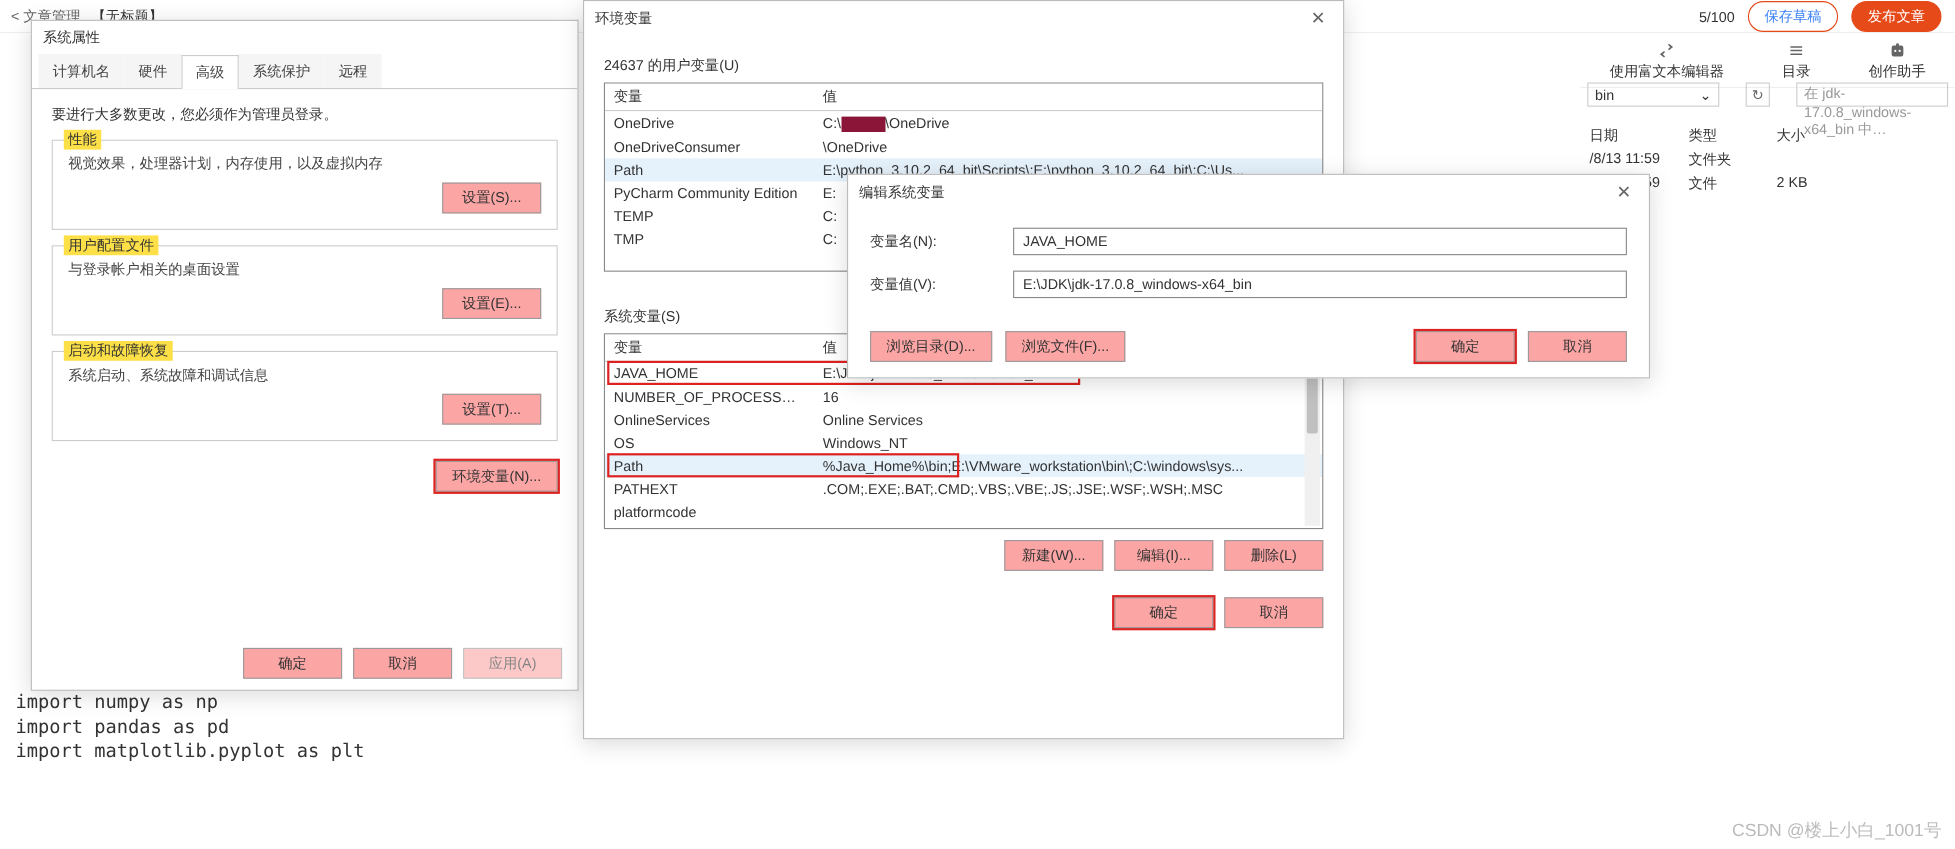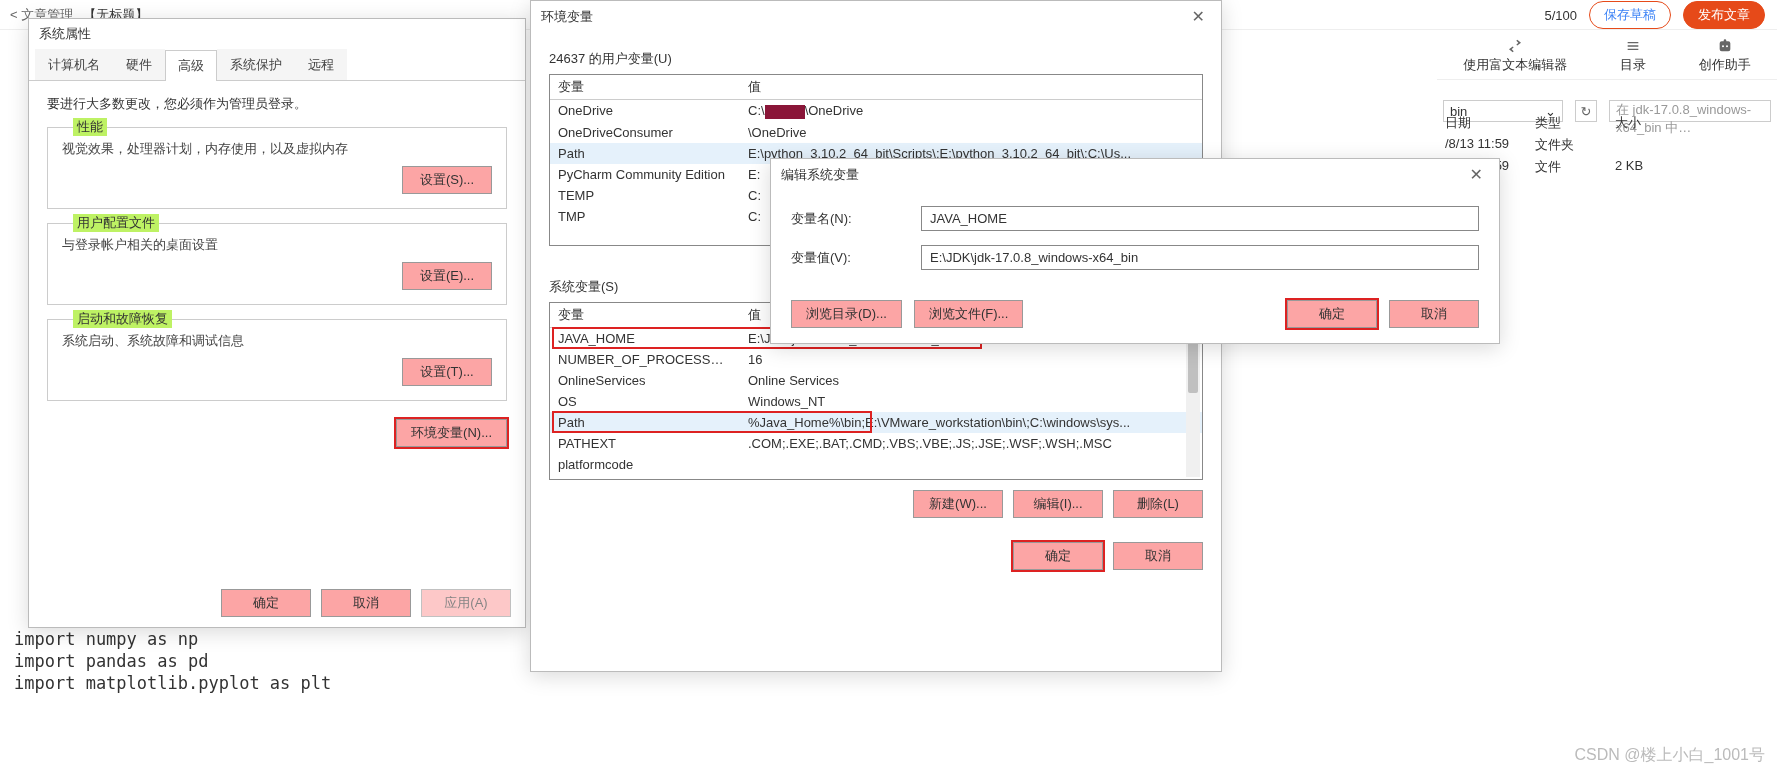--- a/index.html
+++ b/index.html
@@ -6,21 +6,21 @@
 body{background:#fff;width:1777px;height:772px;position:relative;overflow:hidden}
 .bg-top{position:absolute;top:0;left:0;right:0;height:30px;display:flex;align-items:center;gap:10px;padding:0 10px;color:#666;border-bottom:1px solid #eee}
 .bg-top .back{color:#666}
 .bg-right{position:absolute;top:0;right:0;width:340px;height:30px;display:flex;align-items:center;gap:12px;justify-content:flex-end;padding-right:12px}
 .btn-pill{border:1px solid #e64a19;color:#3b82f6;background:#fff;border-radius:20px;padding:4px 14px}
 .btn-pill.fill{background:#e64a19;color:#fff}
 .count{color:#333}
 .right-toolbar{position:absolute;top:32px;right:0;width:340px;height:48px;display:flex;align-items:center;justify-content:space-around;border-bottom:1px solid #eee}
 .right-toolbar .tool{display:flex;flex-direction:column;align-items:center;font-size:11px;color:#666;gap:2px}
 .right-toolbar svg{width:16px;height:16px;fill:#666}
-.right-addr{position:absolute;top:94px;right:0;width:340px;height:28px;display:flex;align-items:flex-end;gap:12px;padding:0 6px}
+.right-addr{position:absolute;top:75px;right:0;width:340px;height:28px;display:flex;align-items:flex-start;gap:24px;padding:0 6px}
 .right-addr .combo{flex:0 0 120px;border:1px solid #ccc;height:22px;display:flex;align-items:center;padding:0 6px;justify-content:space-between;color:#666}
 .right-addr .reload{width:22px;height:22px;border:1px solid #ccc;display:flex;align-items:center;justify-content:center;color:#666}
 .right-addr .search{flex:1;border:1px solid #ccc;height:22px;padding:0 6px;color:#999}
 .right-files{position:absolute;top:112px;right:0;width:340px}
 .right-files .hdr{display:flex;padding:2px 8px;color:#666;font-size:12px}
 .right-files .hdr span:nth-child(1){flex:0 0 90px}
 .right-files .hdr span:nth-child(2){flex:0 0 80px}
 .right-files .hdr span:nth-child(3){flex:1}
 .right-files .row{display:flex;padding:2px 8px;color:#444;font-size:12px}
 .right-files .row span:nth-child(1){flex:0 0 90px}
@@ -31,21 +31,21 @@
 
 
 .dlg{position:absolute;background:#fff;border:1px solid #bbb;box-shadow:0 4px 20px rgba(0,0,0,.15)}
 .dlg .title{padding:6px 10px;font-size:13px}
 .dlg .tabs{display:flex;border-bottom:1px solid #ccc;padding:0 6px;gap:0}
 .dlg .tab{padding:6px 12px;border:1px solid transparent;border-bottom:none;color:#444;background:#f5f5f5;cursor:pointer}
 .dlg .tab.active{background:#fff;border-color:#ccc;position:relative;top:1px}
 .sysprops{left:28px;top:18px;width:498px;height:610px}
 .sysprops .body{padding:14px 18px}
 .grp{border:1px solid #ccc;padding:12px 14px 14px;margin-top:14px;position:relative}
-.grp .lg{position:absolute;top:-10px;left:25px;background:#bef264;padding:0 4px}
+.grp .lg{position:absolute;top:-10px;left:10px;background:#fde047;padding:0 4px}
 .grp .desc{color:#444;margin-bottom:8px}
 .btn{border:1px solid #999;background:#fca5a5;padding:4px 14px;cursor:pointer;min-width:90px;text-align:center}
 .grp .btn{float:right}
 .clearfix::after{content:"";display:block;clear:both}
 .envbtn-wrap{text-align:right;margin-top:18px}
 .red-box{outline:2px solid #d22}
 .sysprops .footer{position:absolute;bottom:10px;left:0;right:0;display:flex;gap:10px;justify-content:flex-end;padding:0 14px}
 
 
 .envvars{left:530px;top:0;width:692px;height:672px}

